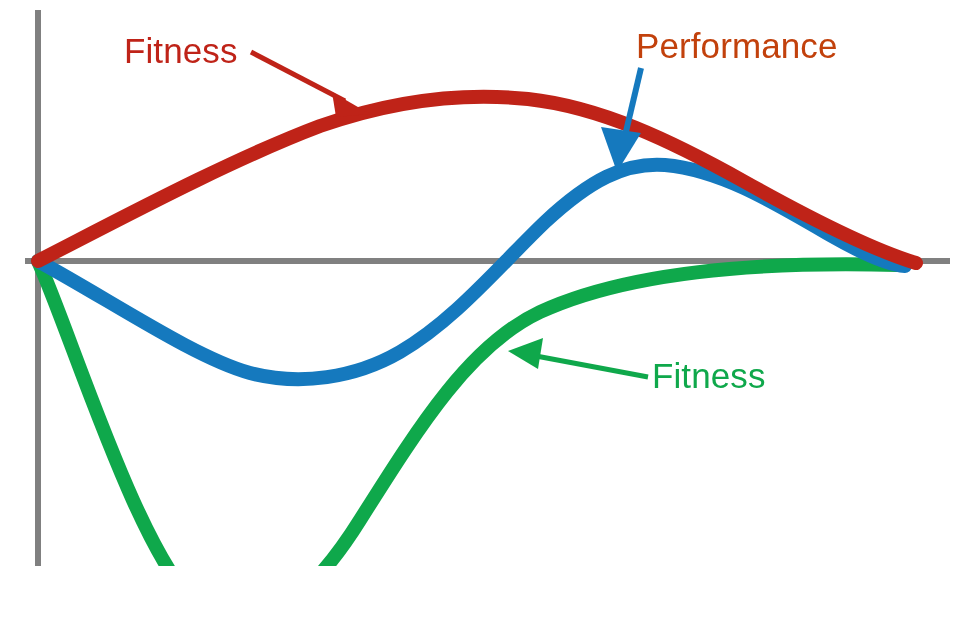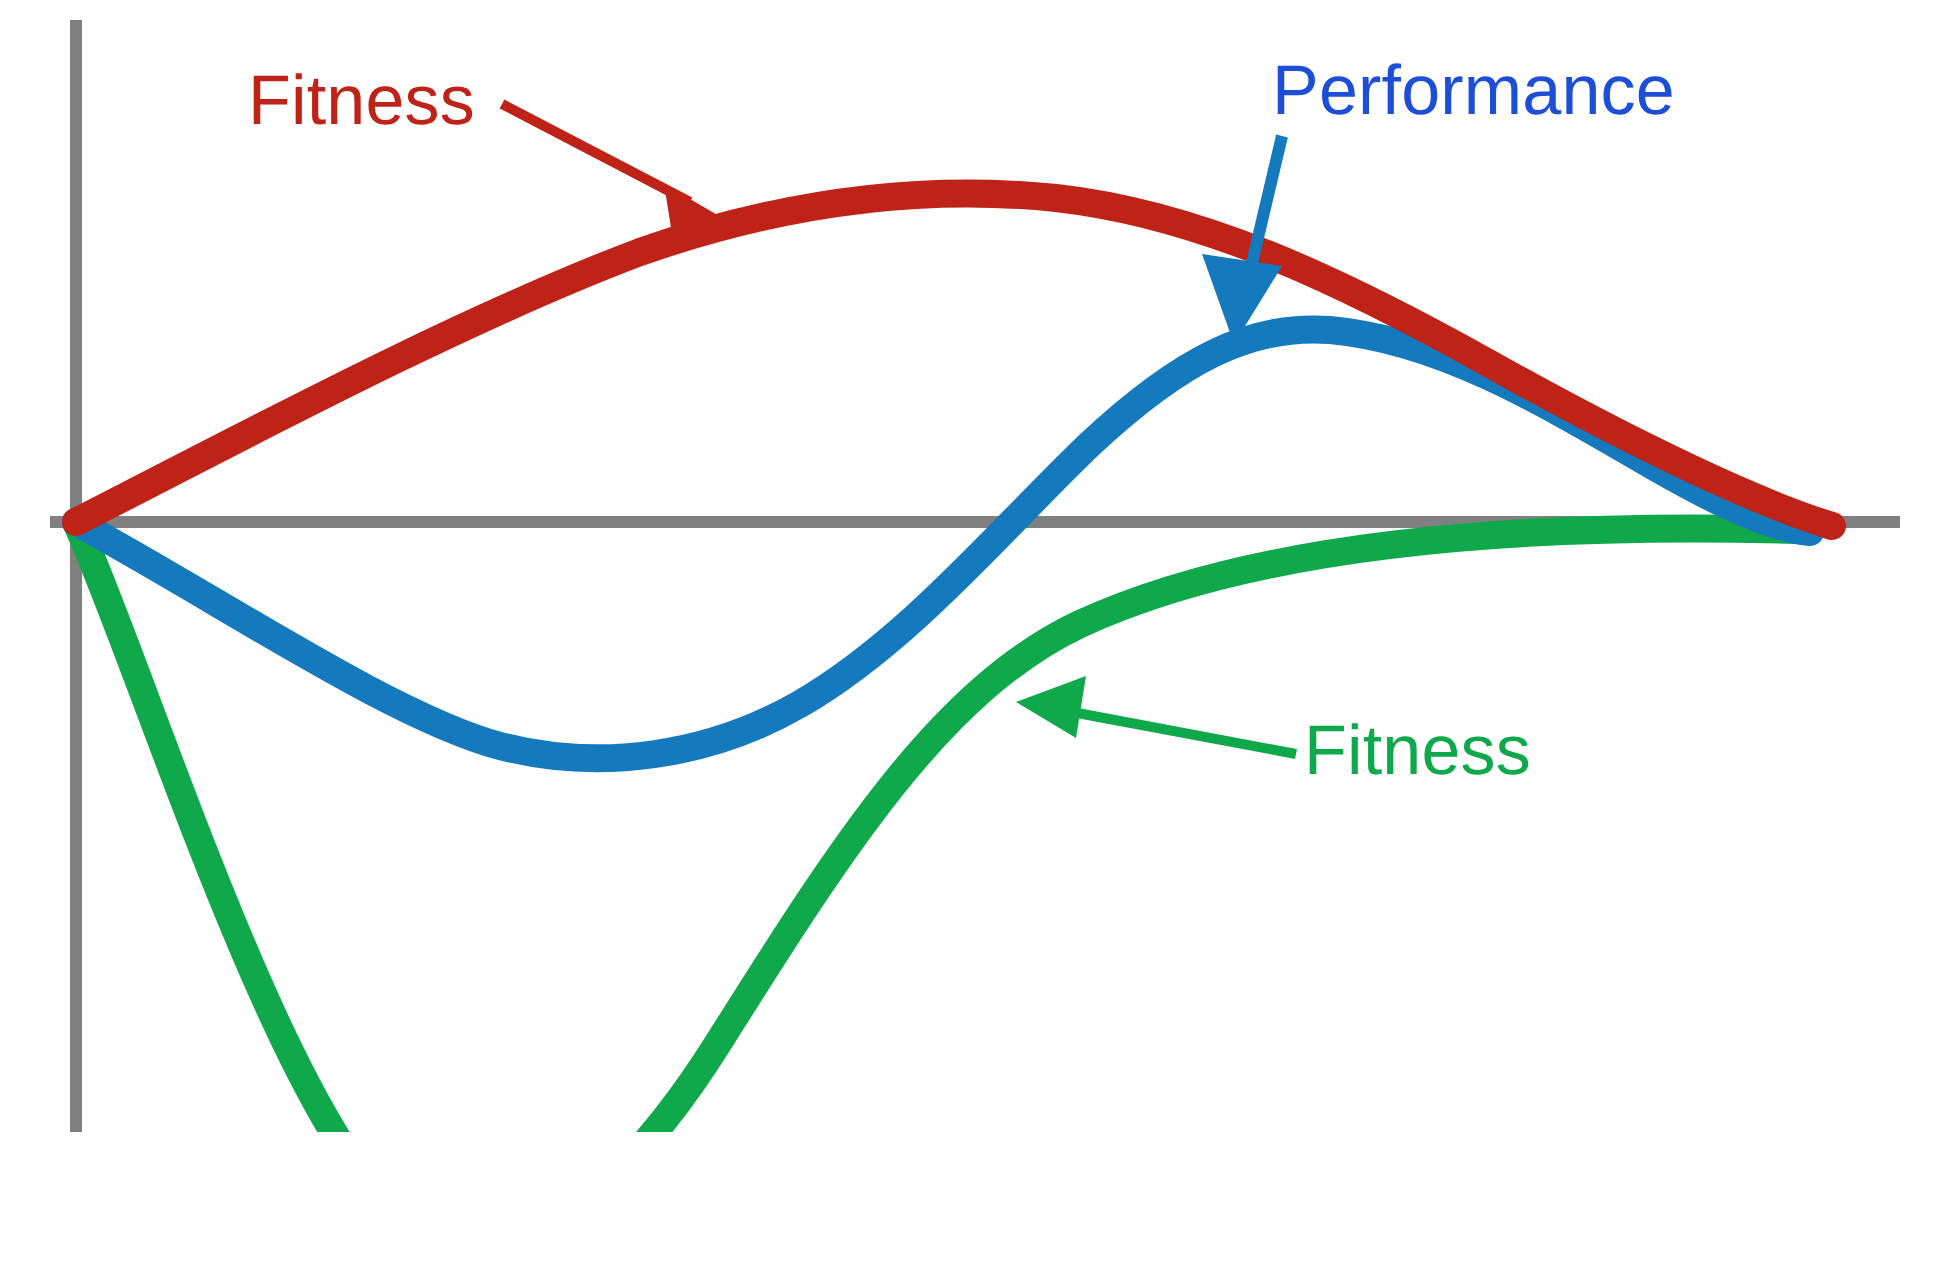--- a/index.html
+++ b/index.html
@@ -91,17 +91,17 @@
 
     <g>
       <line x1="648" y1="377" x2="536" y2="356" stroke="#0fa84b" stroke-width="5"></line>
       <polygon points="508,351 543,338 538,369" fill="#0fa84b"></polygon>
     </g>
 
   </svg>
 
   <div class="curve-label" id="label-fitness" style="color:#bf2318">Fitness</div>
 
-  <div class="curve-label" id="label-performance" style="color:#1d4ed8">Performance</div>
+  <div class="curve-label" id="label-performance" style="color:#c2410c">Performance</div>
 
   <div class="curve-label" id="label-fatigue" style="color:#0fa84b">Fitness</div>
 
 </div>
 
 </body></html>

